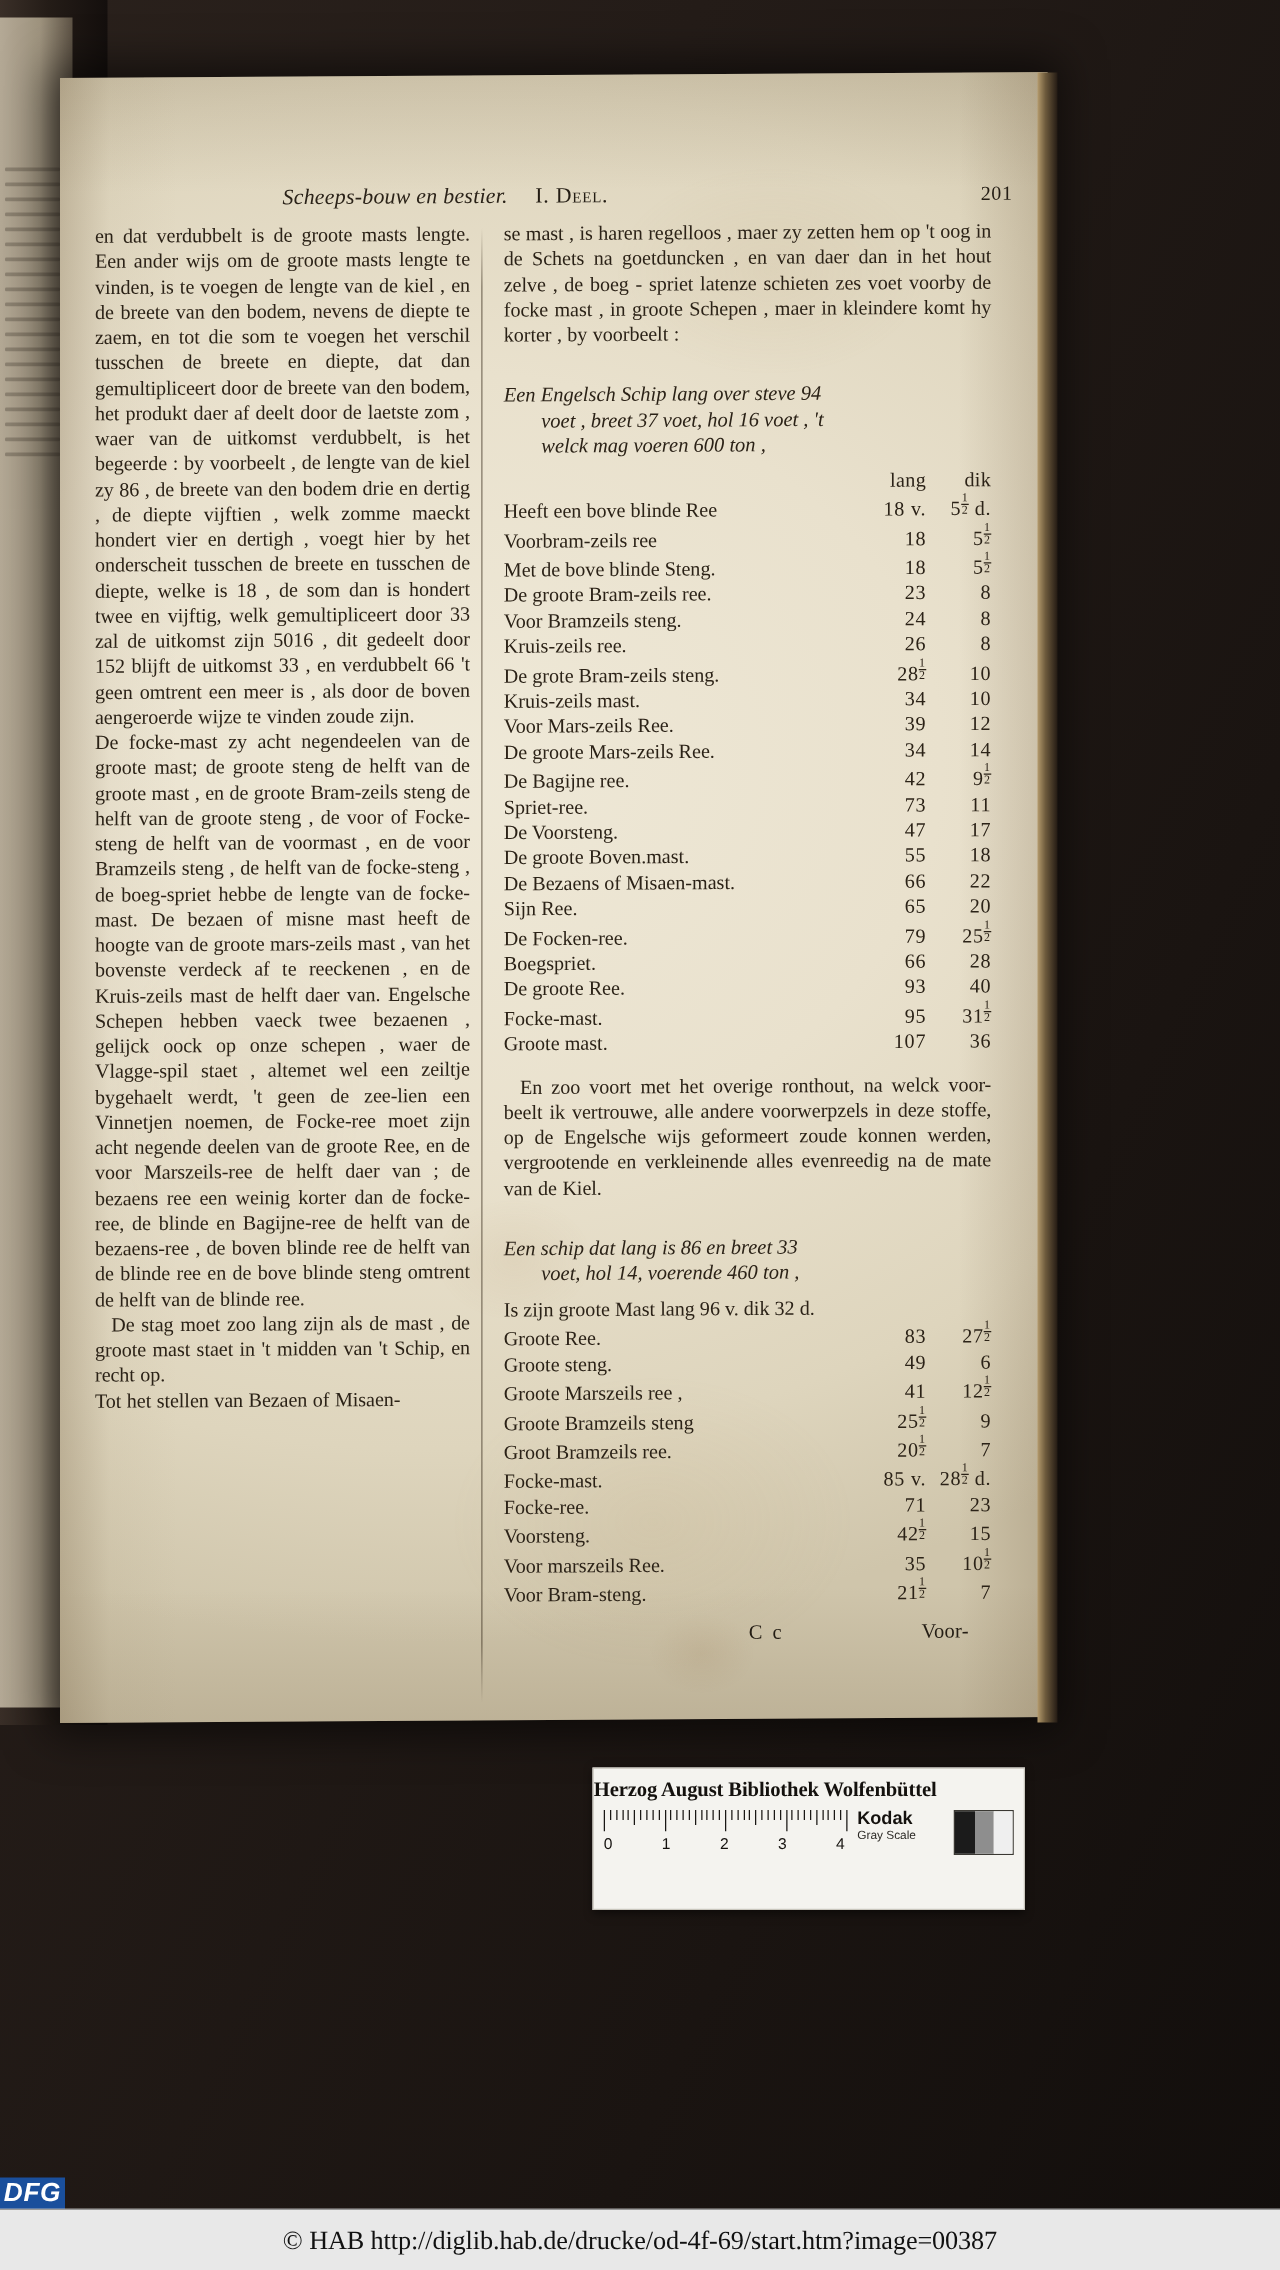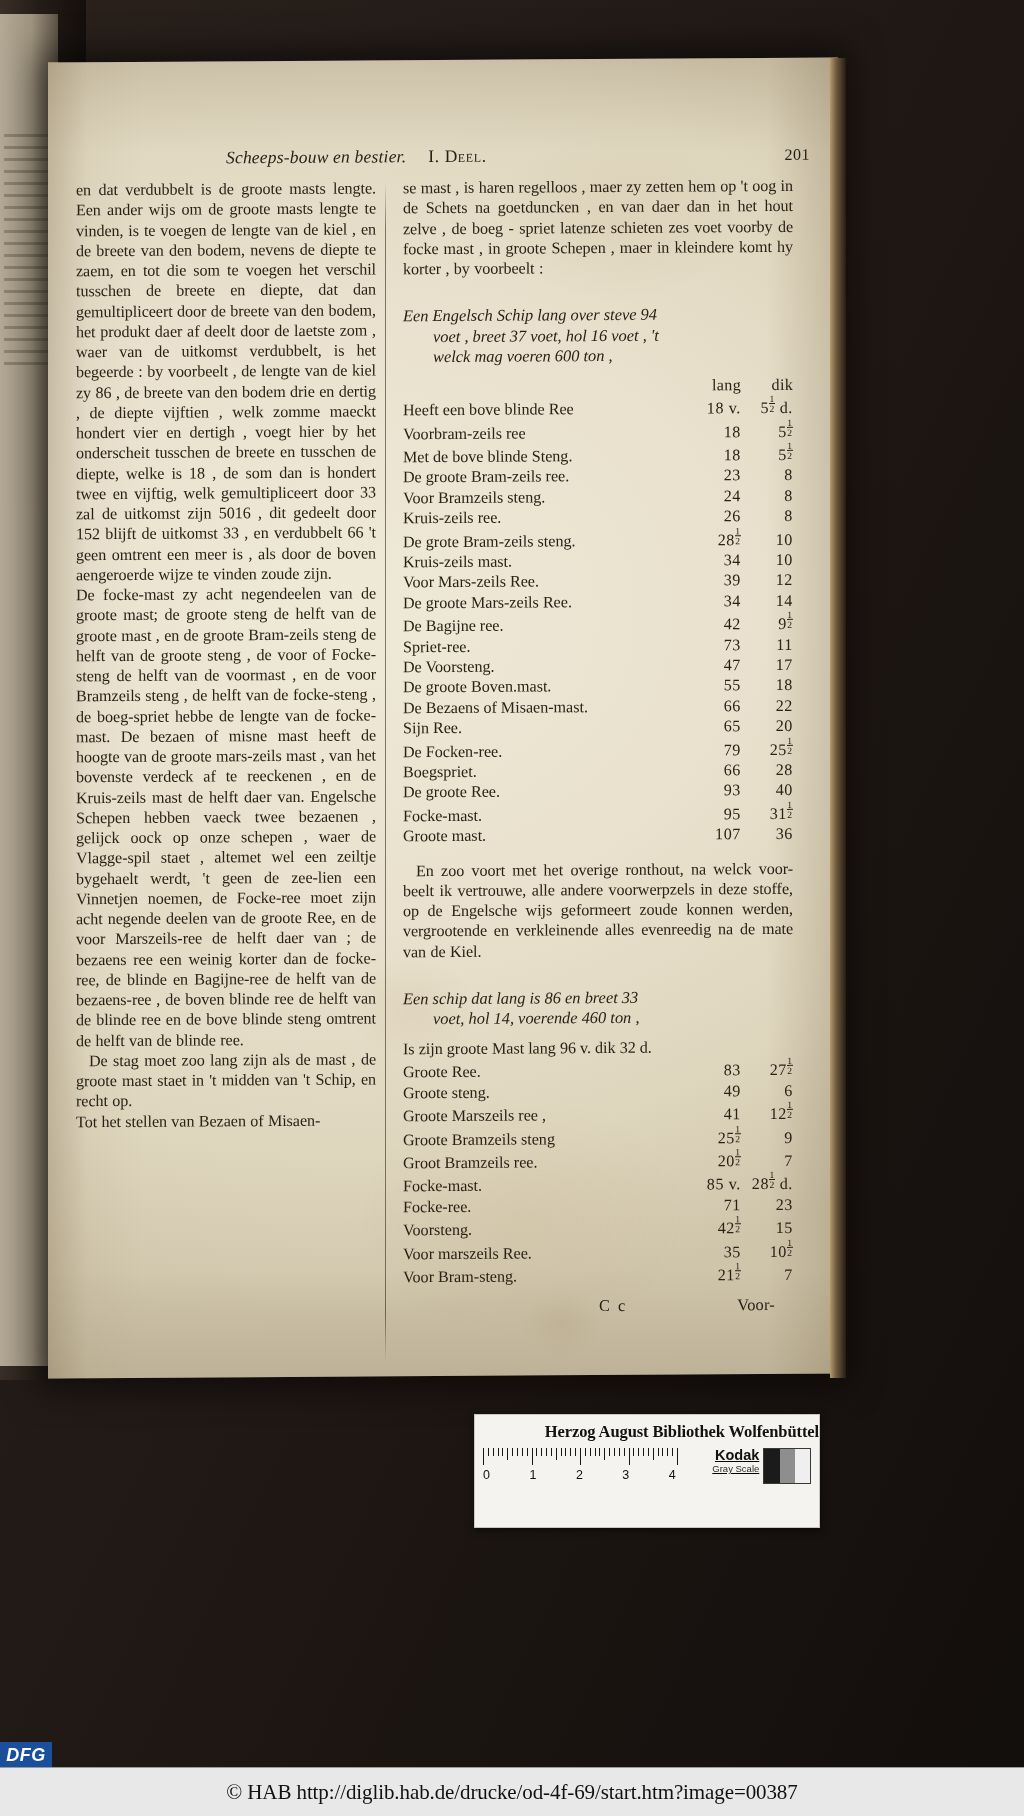--- a/index.html
+++ b/index.html
@@ -225,21 +225,21 @@
   
   .hab-label {
     position: absolute;
     left: 474px; top: 1414px;
     width: 344px; height: 112px;
     background: #f4f3ef;
     border: 1px solid #c9c6bd;
     box-shadow: 0 2px 7px rgba(0,0,0,.55);
   }
   .hab-title {
-    text-align: right;
+    text-align: left;
     font-family: "Liberation Serif", serif;
     font-weight: bold;
     font-size: 16.5px;
     color: #14110e;
     padding-top: 7px;
     letter-spacing: -.1px;
   }
   .hab-row {
     display: flex;
     align-items: flex-start;
@@ -262,23 +262,22 @@
   .ruler-nums {
     display: flex;
     justify-content: space-between;
     font-family: "Liberation Sans", sans-serif;
     font-size: 12.5px;
     color: #14110e;
     padding: 1px 2px 0 0;
   }
   .kodak {
     margin-left: 8px;
-    text-align: right;
+    text-align: left;
     width: 74px;
-    text-decoration: underline;
   }
   .kodak-name {
     font-family: "Liberation Sans", sans-serif;
     font-weight: bold;
     font-size: 14.5px;
     color: #14110e;
     line-height: 15px;
   }
   .kodak-sub {
     font-family: "Liberation Sans", sans-serif;
@@ -306,21 +305,21 @@
   }
   .dfg {
     position: absolute;
     left: 0; bottom: 48px;
     width: 52px; height: 26px;
     background: #1a4f9c;
     color: #ffffff;
     font-family: "Liberation Sans", sans-serif;
     font-weight: bold;
     font-style: italic;
-    font-size: 18px;
+    font-size: 21px;
     letter-spacing: .5px;
     display: flex;
     align-items: center;
     justify-content: center;
   }
   .footer-text {
     width: 100%;
     text-align: center;
     font-family: "Liberation Serif", serif;
     font-size: 21px;

